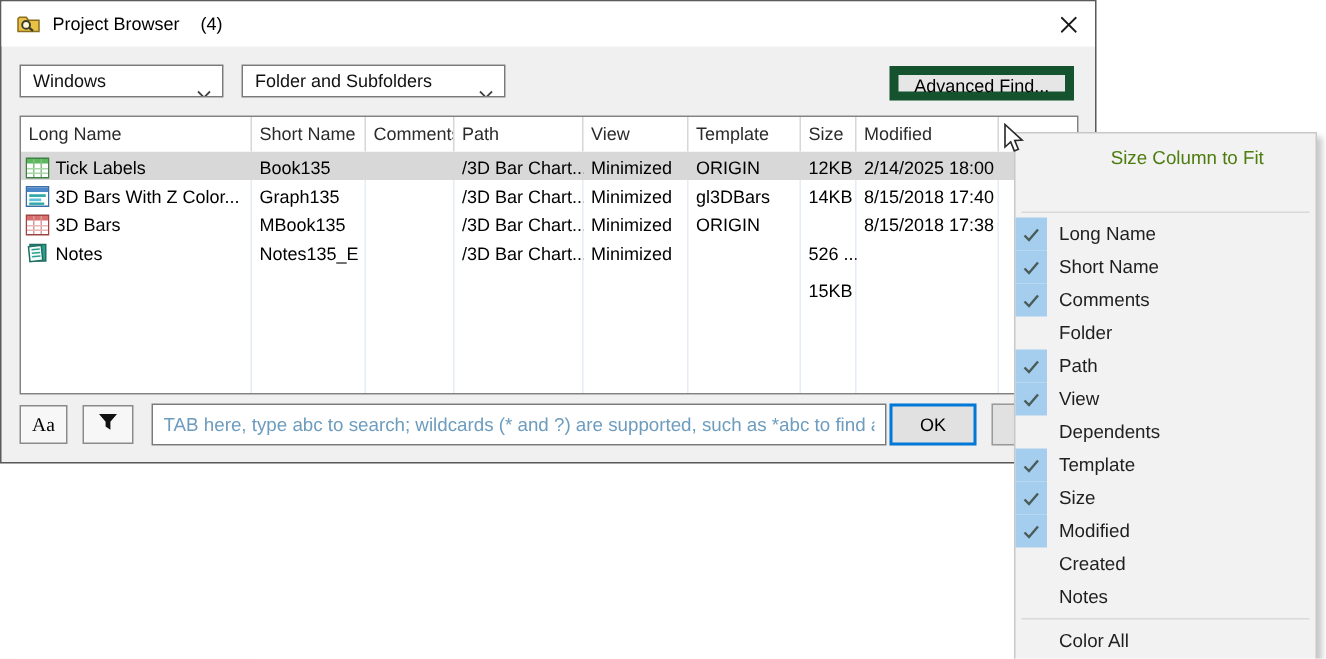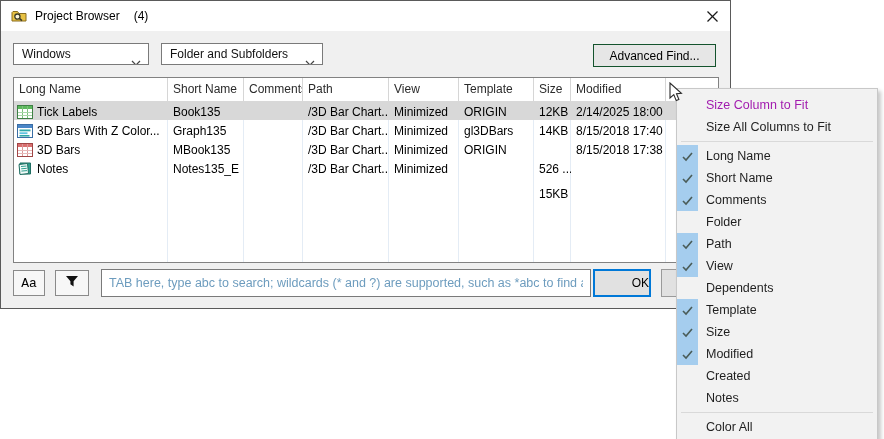--- a/index.html
+++ b/index.html
@@ -23,23 +23,23 @@
   .title-count{margin-left:14px;font-size:12px;color:#000;}
   .close-btn{position:absolute;right:8px;top:6px;width:20px;height:20px;border:none;
     background:transparent;display:flex;align-items:center;justify-content:center;cursor:pointer;}
 
   
   .combo{position:absolute;height:22px;background:#fff;border:1px solid #7a7a7a;
     font-size:12px;line-height:20px;padding-left:8px;padding-right:22px;
     white-space:nowrap;overflow:hidden;}
   .combo .chev{position:absolute;right:7px;top:8px;}
   .combo1{left:12px;top:42px;width:136px;}
-  .combo2{left:160px;top:42px;width:162px;}
+  .combo2{left:160px;top:42px;width:176px;}
   .adv-btn{position:absolute;left:592px;top:43px;width:123px;height:23px;
-    background:#e6e6e6;border:1px solid #14532d;font-size:12px;
+    background:#e6e6e6;border:6px solid #14532d;font-size:12px;
     font-family:"Liberation Sans",sans-serif;color:#000;}
 
   
   .tablebox{position:absolute;left:12px;top:76px;width:706px;height:186px;
     background:#fff;border:1px solid #828282;overflow:hidden;}
   .thead{display:flex;height:23px;align-items:center;background:#fff;position:relative;z-index:2;}
   .hcell{height:23px;line-height:23px;font-size:12px;color:#2b2b2b;padding-left:5px;
     border-right:1px solid #d6d6d6;flex:0 0 auto;white-space:nowrap;overflow:hidden;}
   .hfill{flex:1 1 auto;height:23px;}
   .tbody{position:relative;z-index:1;}
@@ -47,41 +47,41 @@
   .trow{display:flex;height:19px;align-items:flex-start;position:relative;z-index:1;}
   .trow.selected{background:var(--selected-row);}
   .cell{height:22px;line-height:22px;font-size:12px;color:#000;padding-left:5px;
     flex:0 0 auto;white-space:nowrap;overflow:hidden;}
   .cell-name{display:flex;align-items:center;padding-left:3px;}
   .row-icon{width:16px;height:16px;margin-right:4px;flex:0 0 au1to;}
   .row-icon svg{display:block;}
 
   
   .sq-btn{position:absolute;top:269px;height:26px;background:#f7f7f7;
-    border:1px solid #8a8a8a;font-size:13px;font-family:Liberation Mono, monospace;
+    border:1px solid #8a8a8a;font-size:13px;font-family:Liberation Serif, serif;
     display:flex;align-items:center;justify-content:center;color:#000;}
   .aa-btn{left:12px;width:32px;}
   .filter-btn{left:54px;width:34px;}
   .search-input{position:absolute;left:100px;top:268px;width:490px;height:28px;
     border:1px solid #7a7a7a;background:#fff;font-size:12.5px;padding:0 7px;
     font-family:"Liberation Sans",sans-serif;color:#1a1a1a;}
   .search-input::placeholder{color:var(--placeholder);opacity:1;}
   .ok-btn{position:absolute;left:592px;top:268px;width:58px;height:28px;
     background:#e1e1e1;border:2px solid var(--accent);font-size:12px;
-    font-family:"Liberation Sans",sans-serif;color:#000;text-align:right;}
+    font-family:"Liberation Sans",sans-serif;color:#000;}
   .partial-btn{position:absolute;left:660px;top:268px;width:58px;height:28px;
     background:#e1e1e1;border:1px solid #9a9a9a;z-index:1;}
 
   
   .ctx-menu{position:absolute;left:676px;top:88px;width:202px;background:#f2f2f2;
     border:1px solid #c8c8c8;box-shadow:3px 3px 4px rgba(0,0,0,0.22);
     padding-top:5px;padding-bottom:3px;z-index:10;}
   .menu-item{display:flex;align-items:center;height:22px;font-size:12.5px;color:#1f1f1f;
     cursor:default;}
-  .menu-item.disabled{color:#a21caf;}
+  .menu-item.disabled{color:#4d7c0f;justify-content:center;}
   .check-zone{width:21px;height:22px;flex:0 0 auto;display:flex;align-items:center;
     justify-content:center;}
   .menu-item.checked .check-zone{background:var(--check-bg);}
   .menu-label{margin-left:8px;white-space:nowrap;}
   .menu-sep{height:1px;background:#d9d9d9;margin:3px 4px;}
 
   
   .cursor{position:absolute;left:669px;top:82px;z-index:20;pointer-events:none;}
 </style>
 </head>
@@ -255,21 +255,20 @@
     <button class="partial-btn"></button>
   </div>
 
   <div class="ctx-menu" id="ctxmenu">
       <div class="menu-item disabled">
         <span class="check-zone"></span>
         <span class="menu-label">Size Column to Fit</span>
       </div>
       <div class="menu-item">
         <span class="check-zone"></span>
-        <span class="menu-label">Size All Columns to Fit</span>
       </div>
       <div class="menu-sep"></div>
       <div class="menu-item checked">
         <span class="check-zone">
           <svg width="13" height="13" viewBox="0 0 13 13">
             <polyline points="2,7 5,10 11,3" fill="none" stroke="#4a5c58" stroke-width="1.6"></polyline>
           </svg>
         </span>
         <span class="menu-label">Long Name</span>
       </div>

